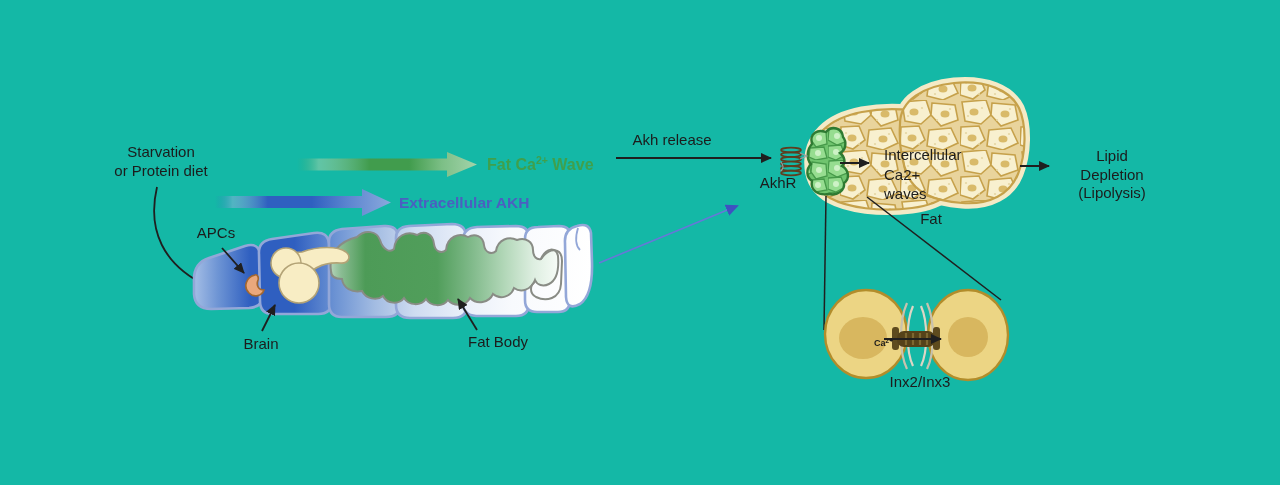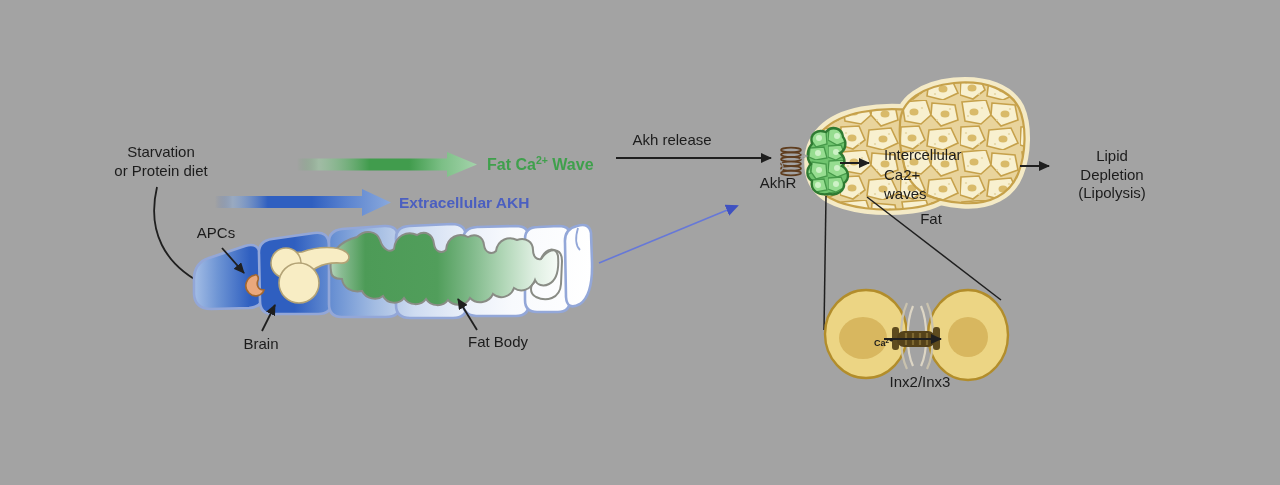--- a/index.html
+++ b/index.html
@@ -1,16 +1,16 @@
 <!DOCTYPE html>
 <html><head>
 <meta charset="utf-8">
 <style>
   html,body{margin:0;padding:0;background:#ffffff;}
-  .stage{position:relative;width:1280px;height:485px;background:#a3a3a3;overflow:hidden;
+  .stage{position:relative;width:1280px;height:485px;background:#14b8a6;overflow:hidden;
          font-family:"Liberation Sans",sans-serif;}
   svg{position:absolute;left:0;top:0;}
   text{font-family:"Liberation Sans",sans-serif;}
   .lbl{font-size:15px;font-weight:500;fill:#1c1c1c;}
   .lbl-ctr{text-anchor:middle;}
   .wave-txt{font-size:16px;font-weight:700;}
   .akh-txt{font-size:15.5px;font-weight:700;}
   .tiny-ion{font-size:9px;font-weight:700;fill:#1c1c1c;}
 </style>
 </head>

